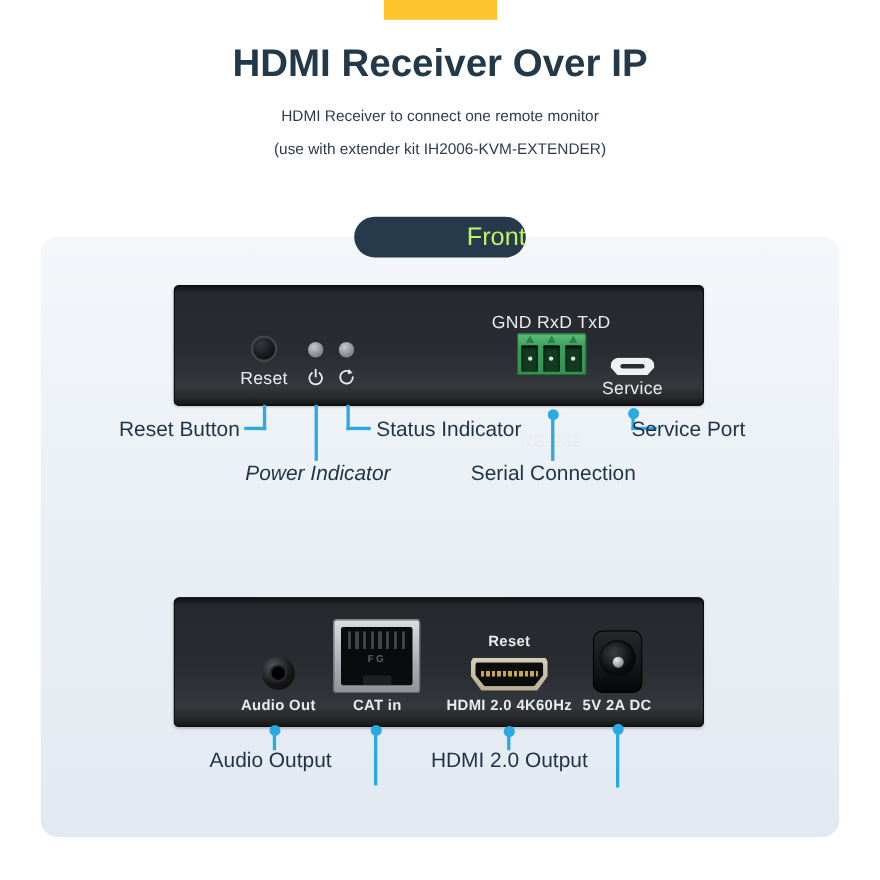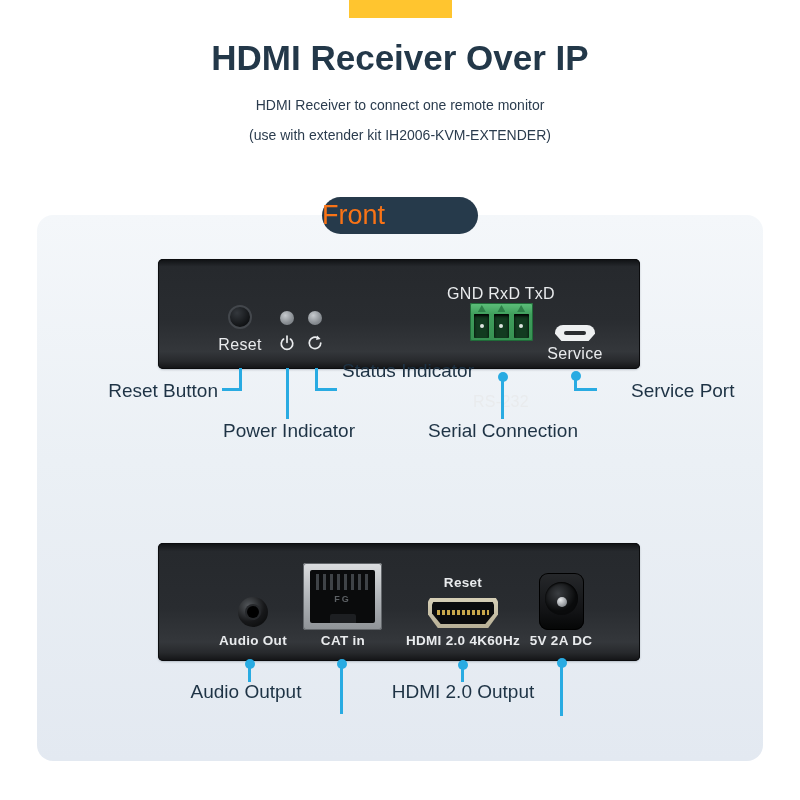--- a/index.html
+++ b/index.html
@@ -14,22 +14,22 @@
             font-size:14px;color:#2b3c4e;}
   .subtitle.l1{top:97px;}
   .subtitle.l2{top:127px;}
 
   
   .panel{position:absolute;left:37px;top:215px;width:726px;height:546px;border-radius:16px;
          background:linear-gradient(180deg,#f4f7fa 0%,#ebf0f5 45%,#e3e9f1 100%);}
 
   
   .pill{position:absolute;left:322px;width:156px;height:37px;border-radius:19px;
-        background:#263a4b;color:#f97316;font-size:27px;
-        display:flex;align-items:center;justify-content:flex-start;z-index:3;}
+        background:#263a4b;color:#bef264;font-size:23px;
+        display:flex;align-items:center;justify-content:flex-end;z-index:3;}
   .pill.front{top:197px;}
   .pill.back{top:477px;}
 
   
   .device{position:absolute;left:158px;width:482px;border-radius:5px;z-index:2;
           background:linear-gradient(180deg,#0e1012 0%,#26292d 7%,#292c30 55%,#34373b 84%,#27292c 93%,#121315 100%);
           box-shadow:inset 0 0 0 1px #0b0c0e, 0 1px 2px rgba(40,55,70,.25);}
   .device.front{top:259px;height:110px;}
   .device.back{top:543px;height:118px;}
   .dev-label{position:absolute;color:#e9ebed;text-align:center;font-size:16px;letter-spacing:.3px;}
@@ -130,36 +130,36 @@
     <div class="dev-label" style="left:293px;top:86px;width:100px;margin-top:48px;">RS-232</div>
     <div class="musb"></div>
     <div class="dev-label" style="left:377px;top:86px;width:80px;">Service</div>
   </div>
 
   <div class="cline v" style="left:239px;top:368px;height:23px;"></div>
   <div class="cline h" style="left:222px;top:388px;width:20px;"></div>
   <div class="ctext" style="left:90px;top:380px;width:128px;text-align:right;">Reset Button</div>
 
   <div class="cline v" style="left:286px;top:368px;height:51px;"></div>
-  <div class="ctext" style="left:214px;top:420px;width:150px;text-align:center;">Power Indicator</div>
+  <div class="ctext" style="left:214px;top:420px;width:150px;text-align:center;font-style:italic;">Power Indicator</div>
 
   <div class="cline v" style="left:315px;top:368px;height:23px;"></div>
   <div class="cline h" style="left:315px;top:388px;width:22px;"></div>
-  <div class="ctext" style="left:342px;top:360px;width:160px;">Status Indicator</div>
+  <div class="ctext" style="left:342px;top:380px;width:160px;">Status Indicator</div>
 
   <div class="cdot" style="left:498px;top:372px;"></div>
   <div class="cline v" style="left:501px;top:377px;height:42px;"></div>
   <div class="ctext" style="left:418px;top:420px;width:170px;text-align:center;">
     <div>Serial Connection</div>
   </div>
 
   <div class="cdot" style="left:571px;top:371px;"></div>
   <div class="cline v" style="left:574px;top:376px;height:15px;"></div>
   <div class="cline h" style="left:574px;top:388px;width:23px;"></div>
-  <div class="ctext" style="left:631px;top:380px;width:130px;">Service Port</div>
+  <div class="ctext" style="left:574px;top:380px;width:130px;">Service Port</div>
 
 
   <div class="device back">
     <div class="audio-jack"></div>
     <div class="dev-label b" style="left:50px;top:90px;width:90px;">Audio Out</div>
 
     <div class="rj45">
       <div class="cav">
         <div class="teeth"></div>
         <div class="mark">FG</div>

